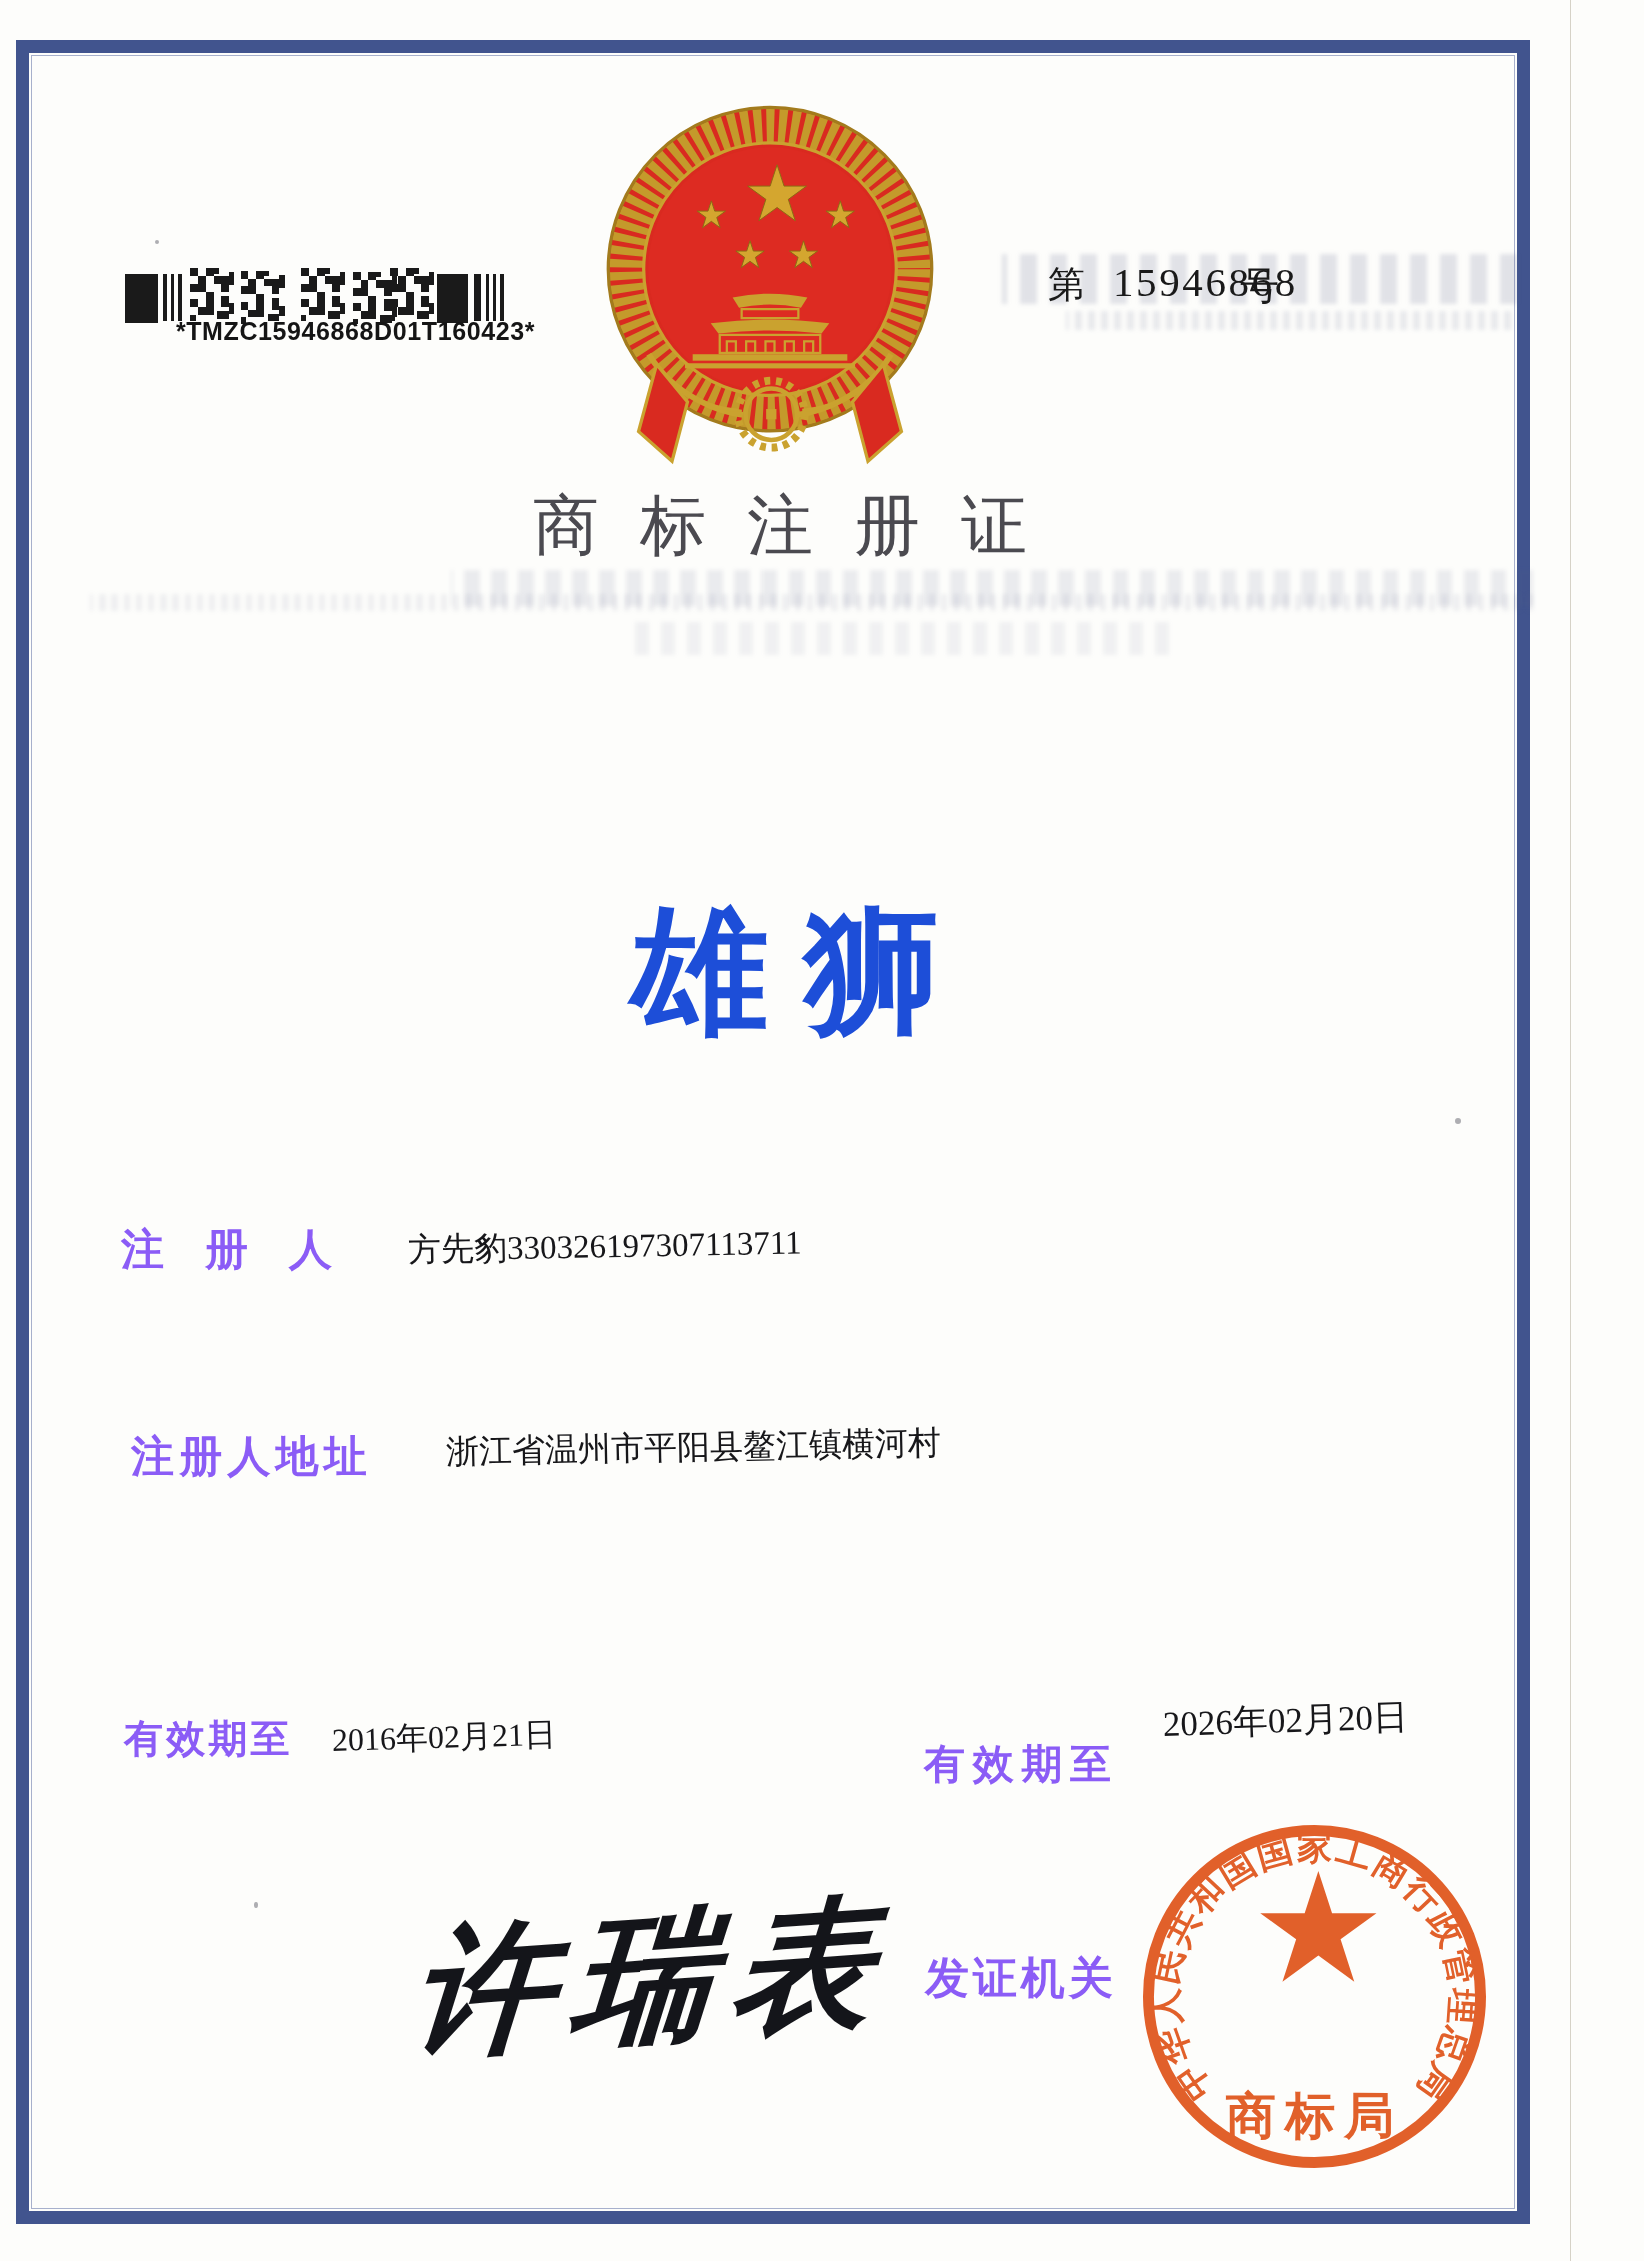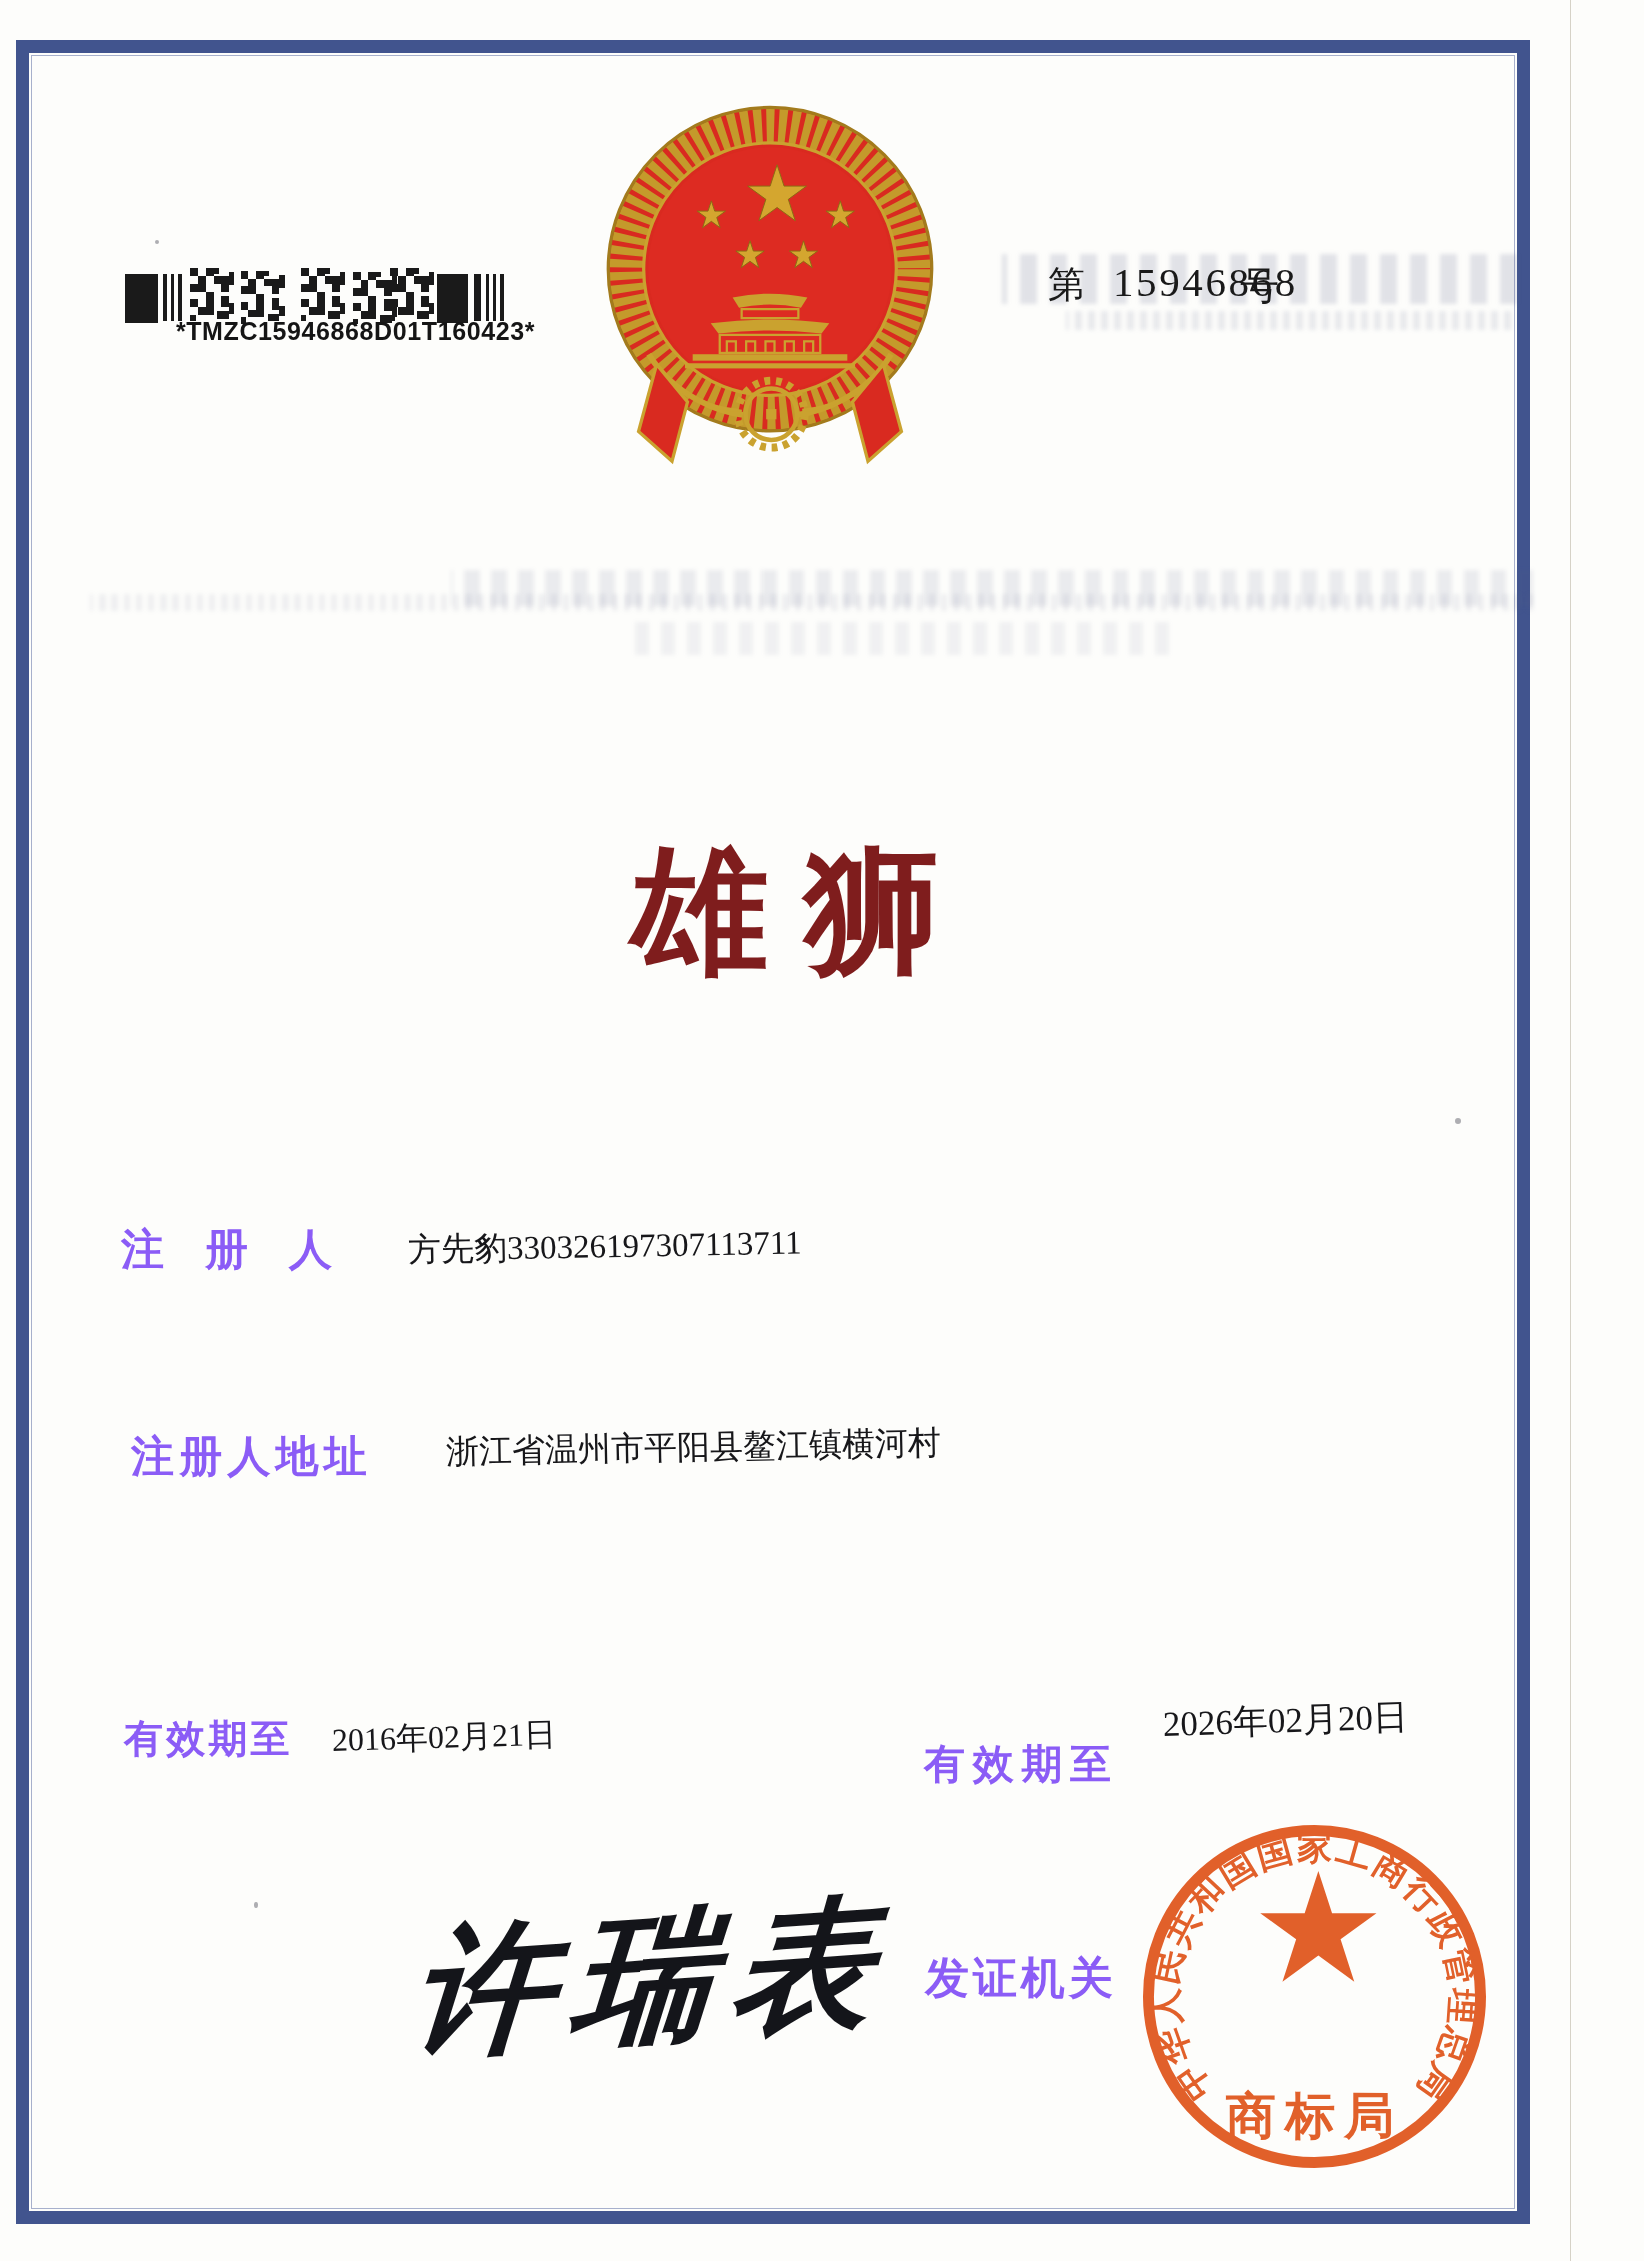--- a/index.html
+++ b/index.html
@@ -38,22 +38,22 @@
   .certno-prefix { position:absolute; left:1048px; top:260px; font-size:37px; }
   .certno-value  { position:absolute; left:1113px; top:258px; font-size:41px; letter-spacing:2.6px; }
   .certno-suffix { position:absolute; left:1240px; top:259px; font-size:39px; }
   .emblem { position:absolute; left:596px; top:95px; }
   .doc-title {
     position:absolute; left:533px; top:481px; font-size:66px; font-weight:500;
     letter-spacing:41px; color:#4b4a50; white-space:nowrap;
   }
   
   .trademark {
-    position:absolute; left:631px; top:820px; font-size:137px; font-weight:700;
-    letter-spacing:36px; color:#7f1d1d; white-space:nowrap;
+    position:absolute; left:631px; top:880px; font-size:137px; font-weight:700;
+    letter-spacing:36px; color:#1d4ed8; white-space:nowrap;
   }
   
   .f-label { position:absolute; font-weight:700; white-space:nowrap; color:#8b5cf6; }
   .f-value { position:absolute; white-space:nowrap; transform-origin:left center; color:#17171a; }
   .lbl-registrant { left:121px; top:1221px; font-size:43px; letter-spacing:41px; }
   .val-registrant { left:408px; top:1228px; font-size:33px; transform:rotate(-1.1deg); }
   .lbl-address    { left:131px; top:1428px; font-size:43px; letter-spacing:5.2px; }
   .val-address    { left:446px; top:1430px; font-size:33px; transform:rotate(-1.1deg); }
   .lbl-regdate    { left:124px; top:1712px; font-size:39px; letter-spacing:3.2px; }
   .val-regdate    { left:332px; top:1719px; font-size:32px; transform:rotate(-1.6deg); }
@@ -165,20 +165,21 @@
     <g stroke="#caa22f" fill="none">
       <path d="M -188,132 C -150,196 -80,222 -42,226" stroke-width="9"></path>
       <path d="M -176,150 C -140,200 -86,216 -50,219" stroke-width="5"></path>
       <path d="M 188,132 C 150,196 80,222 42,226" stroke-width="9"></path>
       <path d="M 176,150 C 140,200 86,216 50,219" stroke-width="5"></path>
       <polygon points="-176,148 -128,206 -152,298 -204,252" fill="#d92a20" stroke-width="5"></polygon>
       <polygon points="176,148 128,206 152,298 204,252" fill="#d92a20" stroke-width="5"></polygon>
     </g>
   </svg>
 
+  <div class="doc-title">商标注册证</div>
 
   <div class="trademark">雄狮</div>
 
   <div class="f-label lbl-registrant">注册人</div>
   <div class="f-value val-registrant">方先豹330326197307113711</div>
 
   <div class="f-label lbl-address">注册人地址</div>
   <div class="f-value val-address">浙江省温州市平阳县鳌江镇横河村</div>
 
   <div class="f-label lbl-regdate">有效期至</div>

